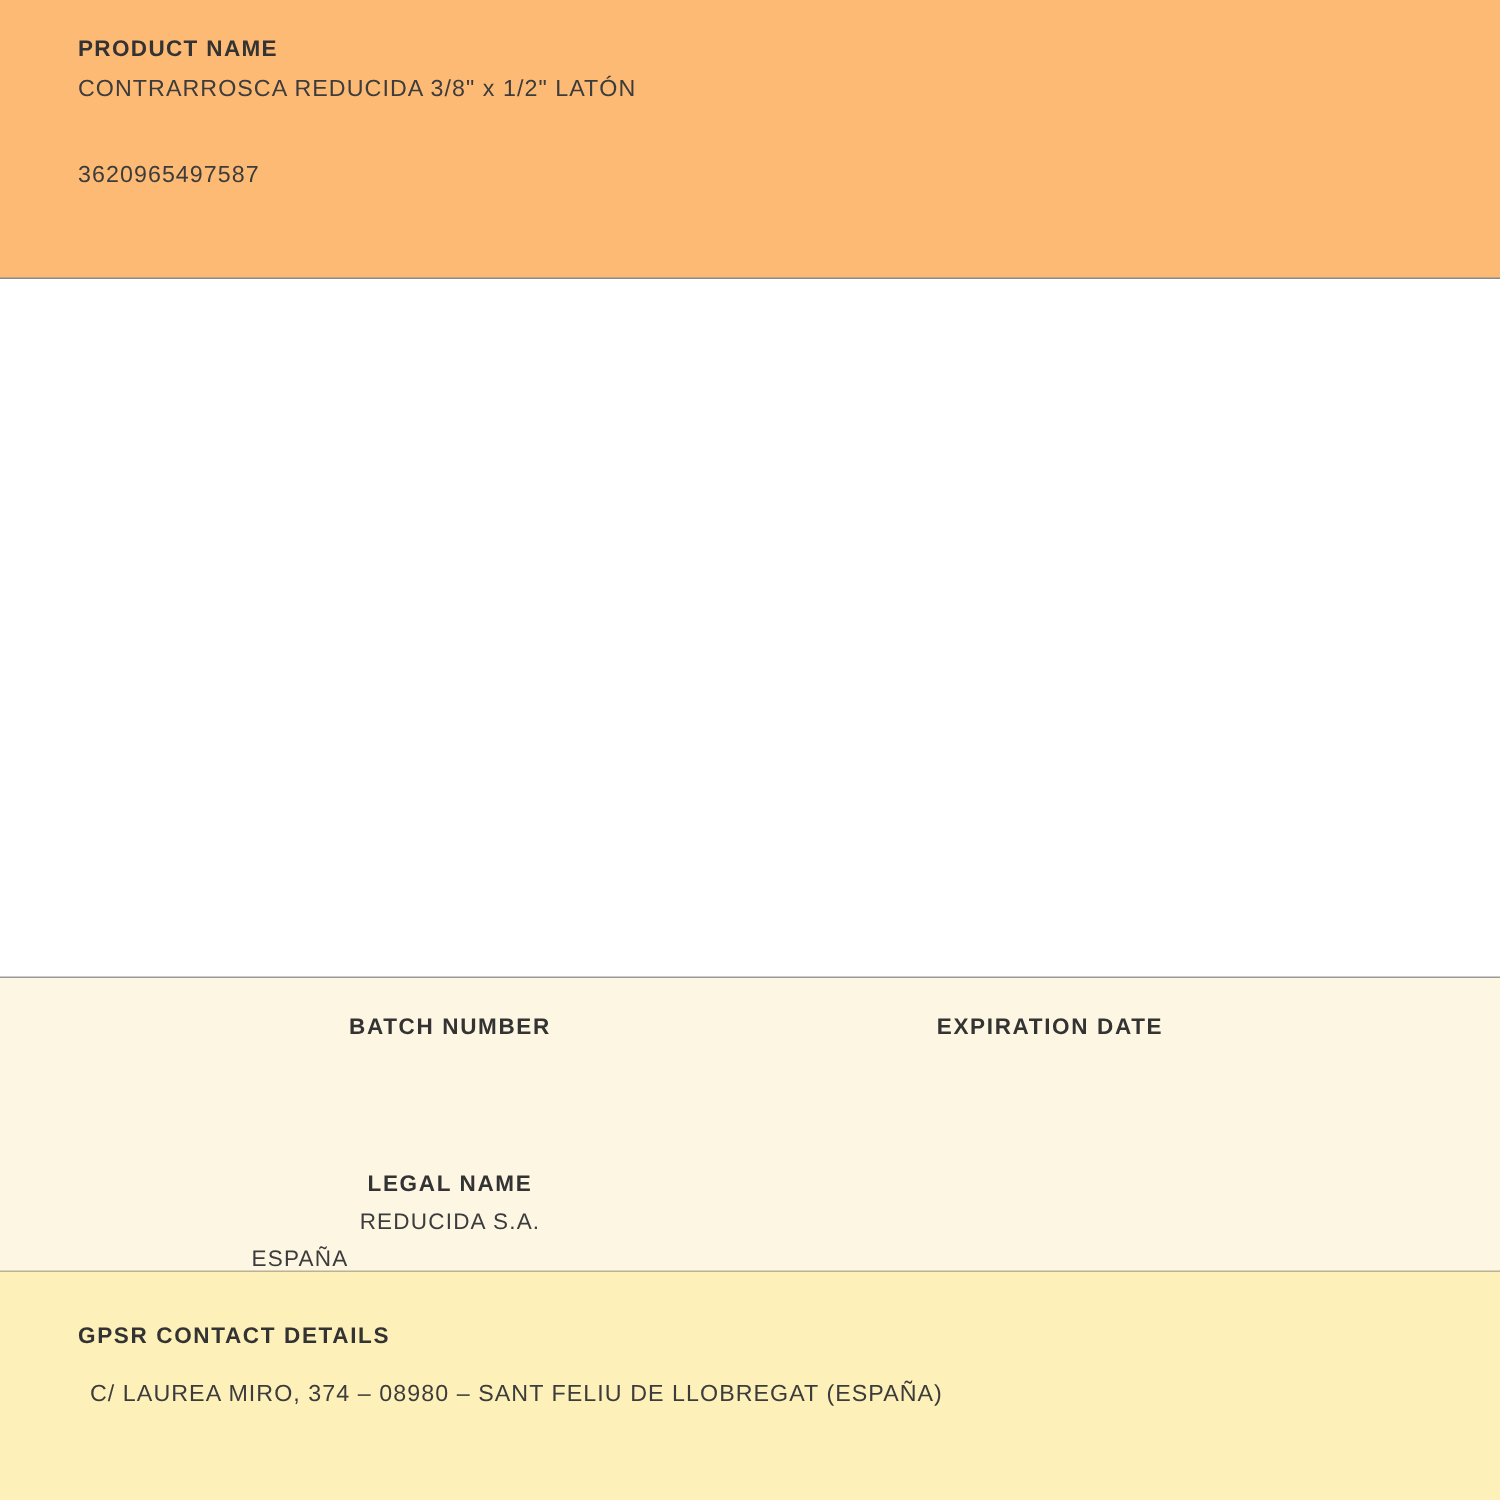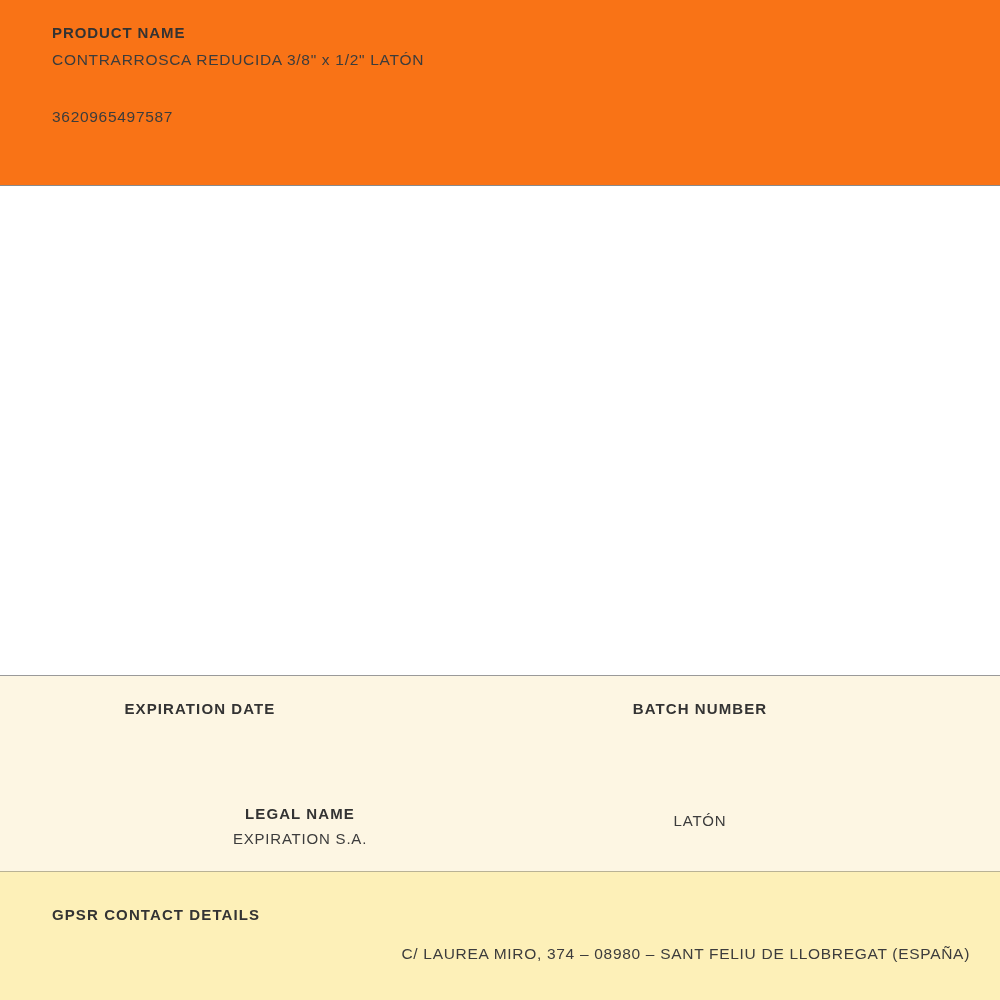--- a/index.html
+++ b/index.html
@@ -17,21 +17,21 @@
   .page {
     width: 1000px;
     height: 1000px;
     display: flex;
     flex-direction: column;
     position: relative;
   }
 
   
   .header {
-    background: #f97316;
+    background: #fdba74;
     padding: 24px 0 14px 0;
     border-bottom: 1px solid #8a8a8a;
     box-sizing: border-box;
     height: 186px;
   }
   .field {
     padding-left: 52px;
   }
   .field-label {
     font-size: 15px;
@@ -88,46 +88,46 @@
     margin: 0;
   }
   .detail-value {
     font-size: 15px;
     letter-spacing: 0.8px;
     color: #3c3c3c;
     line-height: 1.2;
     margin: 7px 0 0 0;
     min-height: 18px;
   }
-  .detail-row.second { margin-top: 62px; }
+  .detail-row.second { margin-top: 62px; flex-direction: column; }
 
   
   .gpsr {
     background: #fdf0b8;
     flex: 0 0 auto;
-    height: 128px;
+    height: 152px;
     box-sizing: border-box;
     padding-top: 34px;
     position: relative;
   }
   .gpsr-title {
     font-size: 15px;
     font-weight: bold;
     letter-spacing: 1.1px;
     color: #333333;
     text-transform: uppercase;
     padding-left: 52px;
     line-height: 1.2;
     margin: 0;
   }
   .gpsr-address {
     font-size: 15.5px;
     letter-spacing: 0.7px;
     color: #3c3c3c;
-    text-align: right;
+    text-align: left;
     margin: 20px 0 0 0;
     padding: 0 30px 0 60px;
     line-height: 1.3;
   }
 </style>
 </head>
 <body>
 
 <div class="page">
 
@@ -139,36 +139,36 @@
     <div class="field-gap"></div>
     <div class="field">
       <p class="field-value">3620965497587</p>
     </div>
   </div>
 
   <div class="body-blank"></div>
 
   <div class="details">
     <div class="detail-row first">
+      <div class="detail-col first">
+        <p class="detail-label">BATCH NUMBER</p>
+        <p class="detail-value"></p>
+      </div>
       <div class="detail-col">
         <p class="detail-label">EXPIRATION DATE</p>
-        <p class="detail-value"></p>
-      </div>
-      <div class="detail-col first">
-        <p class="detail-label">BATCH NUMBER</p>
         <p class="detail-value"></p>
       </div>
     </div>
     <div class="detail-row second">
       <div class="detail-col first">
         <p class="detail-label">LEGAL NAME</p>
-        <p class="detail-value">EXPIRATION S.A.</p>
+        <p class="detail-value">REDUCIDA S.A.</p>
       </div>
       <div class="detail-col">
-        <p class="detail-value">LATÓN</p>
+        <p class="detail-value">ESPAÑA</p>
       </div>
     </div>
   </div>
 
   <div class="gpsr">
     <p class="gpsr-title">GPSR CONTACT DETAILS</p>
     <p class="gpsr-address">C/ LAUREA MIRO, 374 – 08980 – SANT FELIU DE LLOBREGAT (ESPAÑA)</p>
   </div>
 
 </div>

